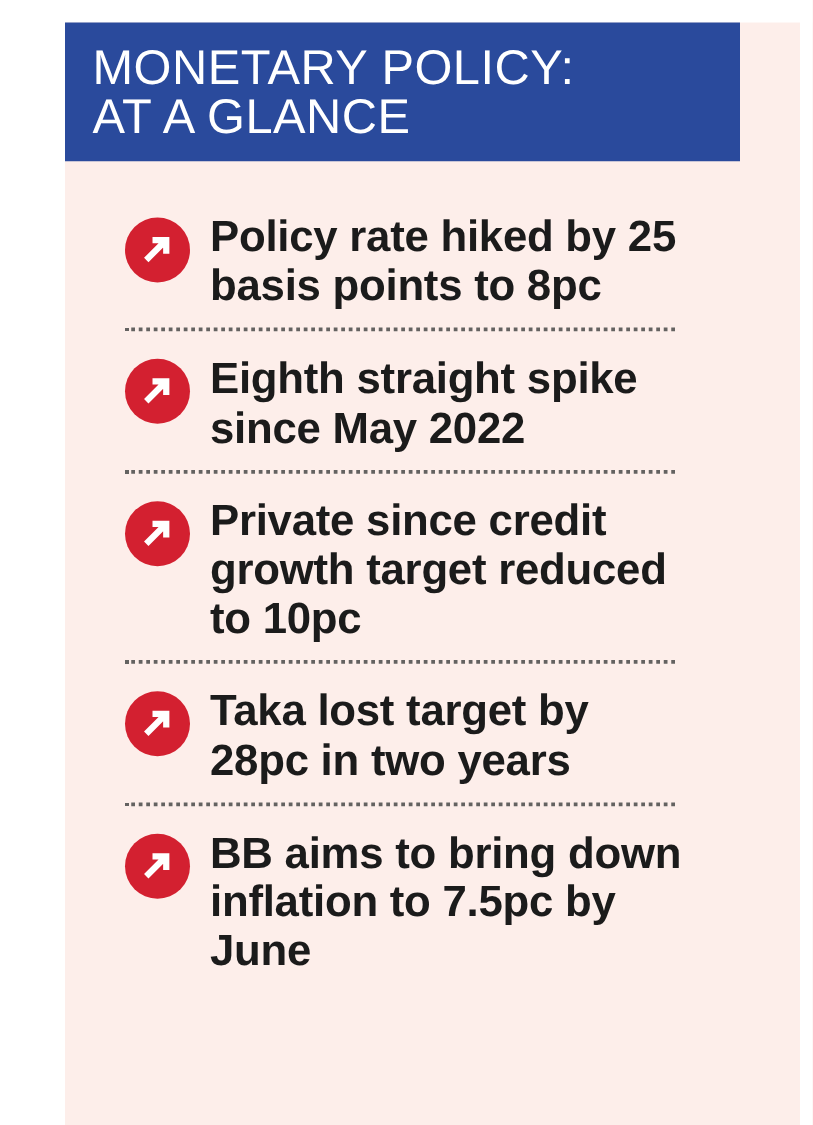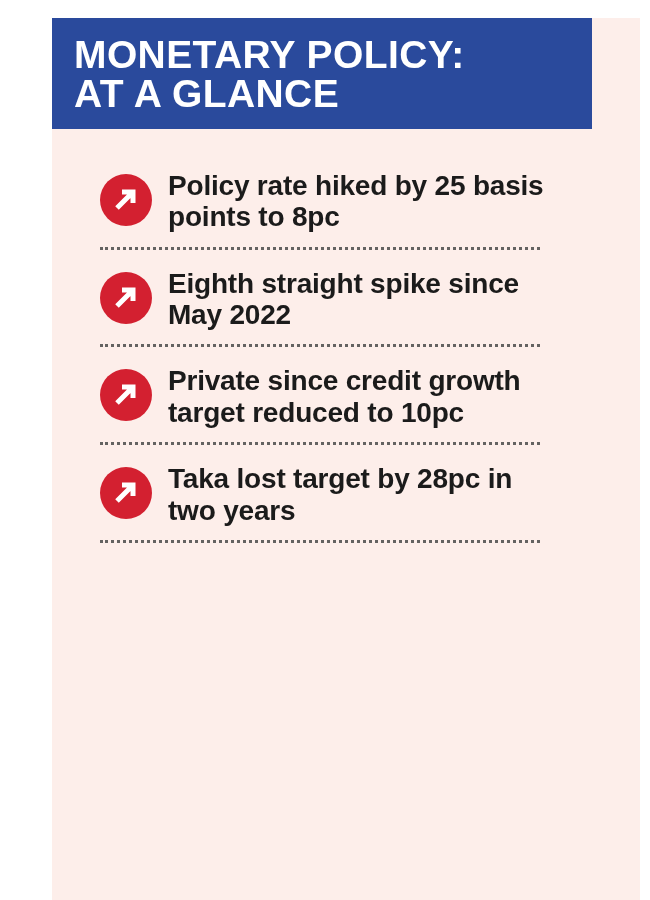--- a/index.html
+++ b/index.html
@@ -49,21 +49,21 @@
     left: 52px;
     top: 18px;
     width: 540px;
     background: #2a4a9c;
     padding: 18px 0 16px 22px;
     box-sizing: border-box;
   }
   .header-title {
     color: #ffffff;
     font-family: "Liberation Sans", sans-serif;
-    font-weight: bold;
+    font-weight: normal;
     font-size: 39px;
     line-height: 0.99;
     letter-spacing: 0.4px;
     margin: 0;
     text-transform: uppercase;
     font-stretch: condensed;
     white-space: pre-line;
   }
   .list {
     position: absolute;
@@ -92,21 +92,21 @@
     height: 56px;
     margin: 4px 14px 0 46px;
     position: relative;
   }
   .bullet-icon svg {
     display: block;
   }
   .item-text {
     font-family: "Liberation Sans", sans-serif;
     font-weight: bold;
-    font-size: 28px;
+    font-size: 35px;
     line-height: 1.12;
     color: #1b1b1b;
     letter-spacing: -0.2px;
     max-width: 390px;
     margin-top: 2px;
   }
 </style>
 </head>
 <body>
 
@@ -168,15 +168,25 @@
           <circle cx="28" cy="28" r="26" fill="#d32030"></circle>
           <path d="M19 36 L34 21 M24 20 L35 20 L35 31" stroke="#ffffff" stroke-width="5" fill="none" stroke-linecap="butt"></path>
           <path d="M52 44 A26 26 0 0 1 40 52 L54 52 Z" fill="#fdeeea"></path>
         </svg>
       </span>
       <span class="item-text">Taka lost target by 28pc in two years</span>
     </div>
 
     <div class="divider"></div>
 
+    <div class="item">
+      <span class="bullet-icon">
+        <svg width="56" height="56" viewBox="0 0 56 56">
+          <circle cx="28" cy="28" r="26" fill="#d32030"></circle>
+          <path d="M19 36 L34 21 M24 20 L35 20 L35 31" stroke="#ffffff" stroke-width="5" fill="none" stroke-linecap="butt"></path>
+          <path d="M52 44 A26 26 0 0 1 40 52 L54 52 Z" fill="#fdeeea"></path>
+        </svg>
+      </span>
+      <span class="item-text">BB aims to bring down inflation to 7.5pc by June</span>
+    </div>
 
   </div>
 </div>
 
 </body></html>

